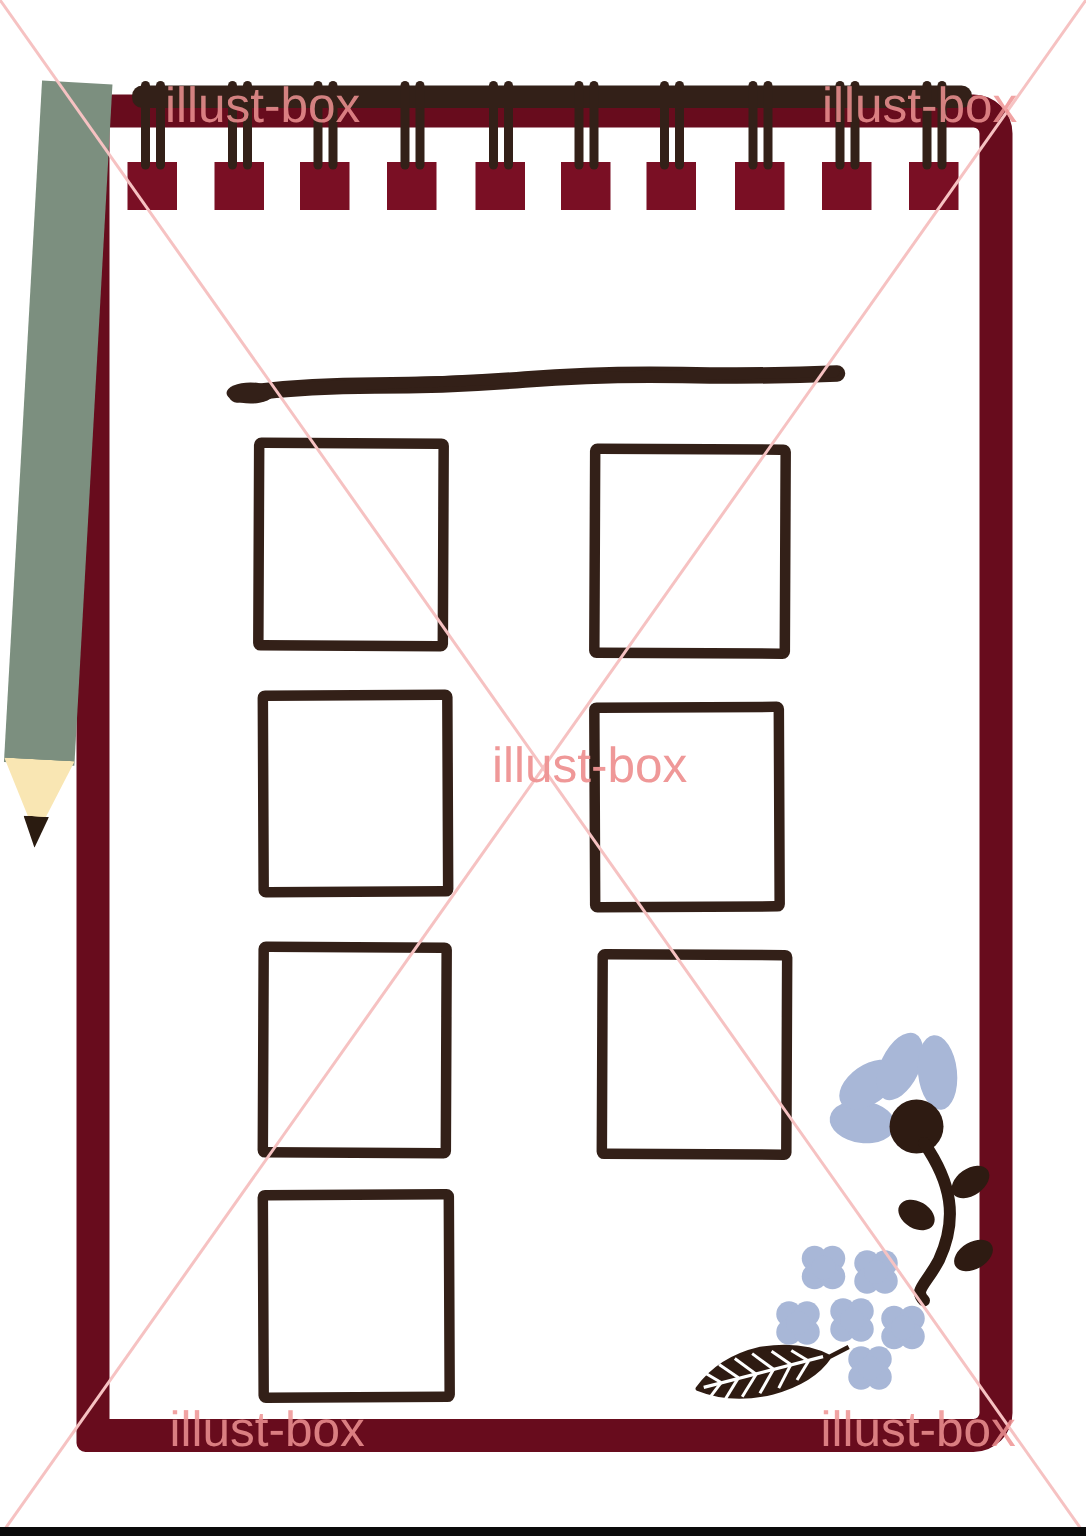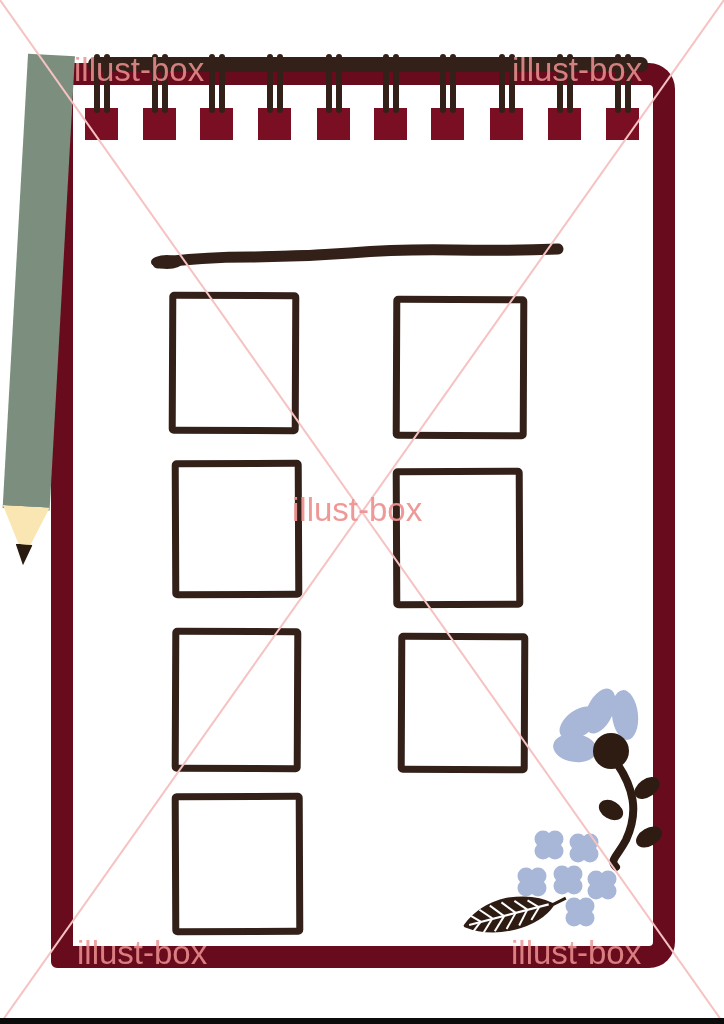--- a/index.html
+++ b/index.html
@@ -54,21 +54,21 @@
   }
   .photo-frame:nth-child(odd)  { transform:rotate(.25deg); }
   .photo-frame:nth-child(even) { transform:rotate(-.25deg); }
 
   
   svg.layer { position:absolute; left:0; top:0; pointer-events:none; }
 
   
   .wm {
     position:absolute; font-size:33px; line-height:1; letter-spacing:0;
-    color:var(--wm-text); opacity:.85; white-space:nowrap;
+    color:var(--wm-text); opacity:.85; white-space:nowrap;margin-left:36px;
   }
   .wm.center { opacity:.95; }
 
   #letterbox-bar {
     left:0; top:1018px; width:724px; height:6px; background:var(--letterbox);
   }
 </style>
 </head>
 <body>
 

